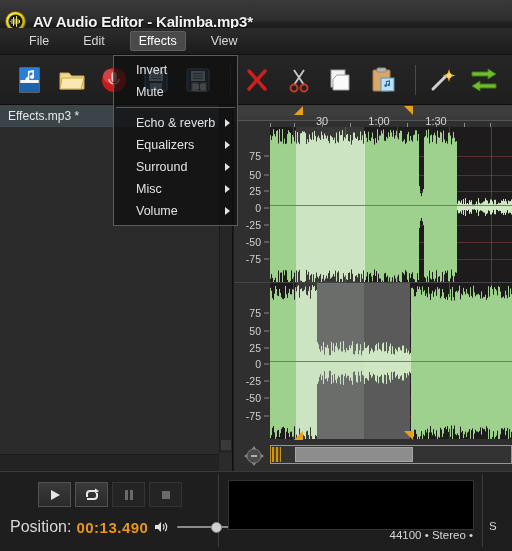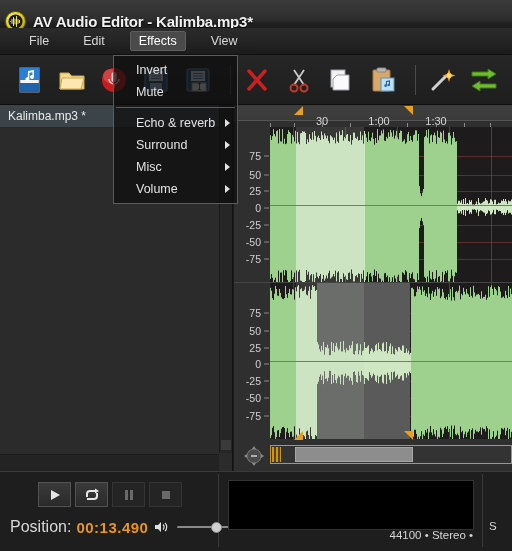--- a/index.html
+++ b/index.html
@@ -434,21 +434,21 @@
       <svg width="28" height="28" viewBox="0 0 28 28">
         <polygon points="2,6 18,6 18,3 26,8 18,13 18,10 2,10" fill="#6fbd2e" stroke="#3f7d14"></polygon>
         <polygon points="26,18 10,18 10,15 2,20 10,25 10,22 26,22" fill="#6fbd2e" stroke="#3f7d14"></polygon>
       </svg>
     </div>
   </div>
 
   <div class="sidebar">
     <div class="sidebar-inner">
       <div class="file-item selected">
-        <span>Kalimba.mp3 *</span>
+        <span>Effects.mp3 *</span>
       </div>
     </div>
     <div class="sidebar-vscroll">
       <div class="sidebar-vthumb"></div>
     </div>
     <div class="sidebar-corner"></div>
     <div class="sidebar-hscroll"></div>
   </div>
 
   <div class="editor">
@@ -1119,20 +1119,24 @@
     </div>
     <div class="dd-item">
       <span>Mute</span>
     </div>
     <div class="dd-sep"></div>
     <div class="dd-item">
       <span>Echo &amp; reverb</span>
       <span class="dd-arrow"></span>
     </div>
     <div class="dd-item">
+      <span>Equalizers</span>
+      <span class="dd-arrow"></span>
+    </div>
+    <div class="dd-item">
       <span>Surround</span>
       <span class="dd-arrow"></span>
     </div>
     <div class="dd-item">
       <span>Misc</span>
       <span class="dd-arrow"></span>
     </div>
     <div class="dd-item">
       <span>Volume</span>
       <span class="dd-arrow"></span>

